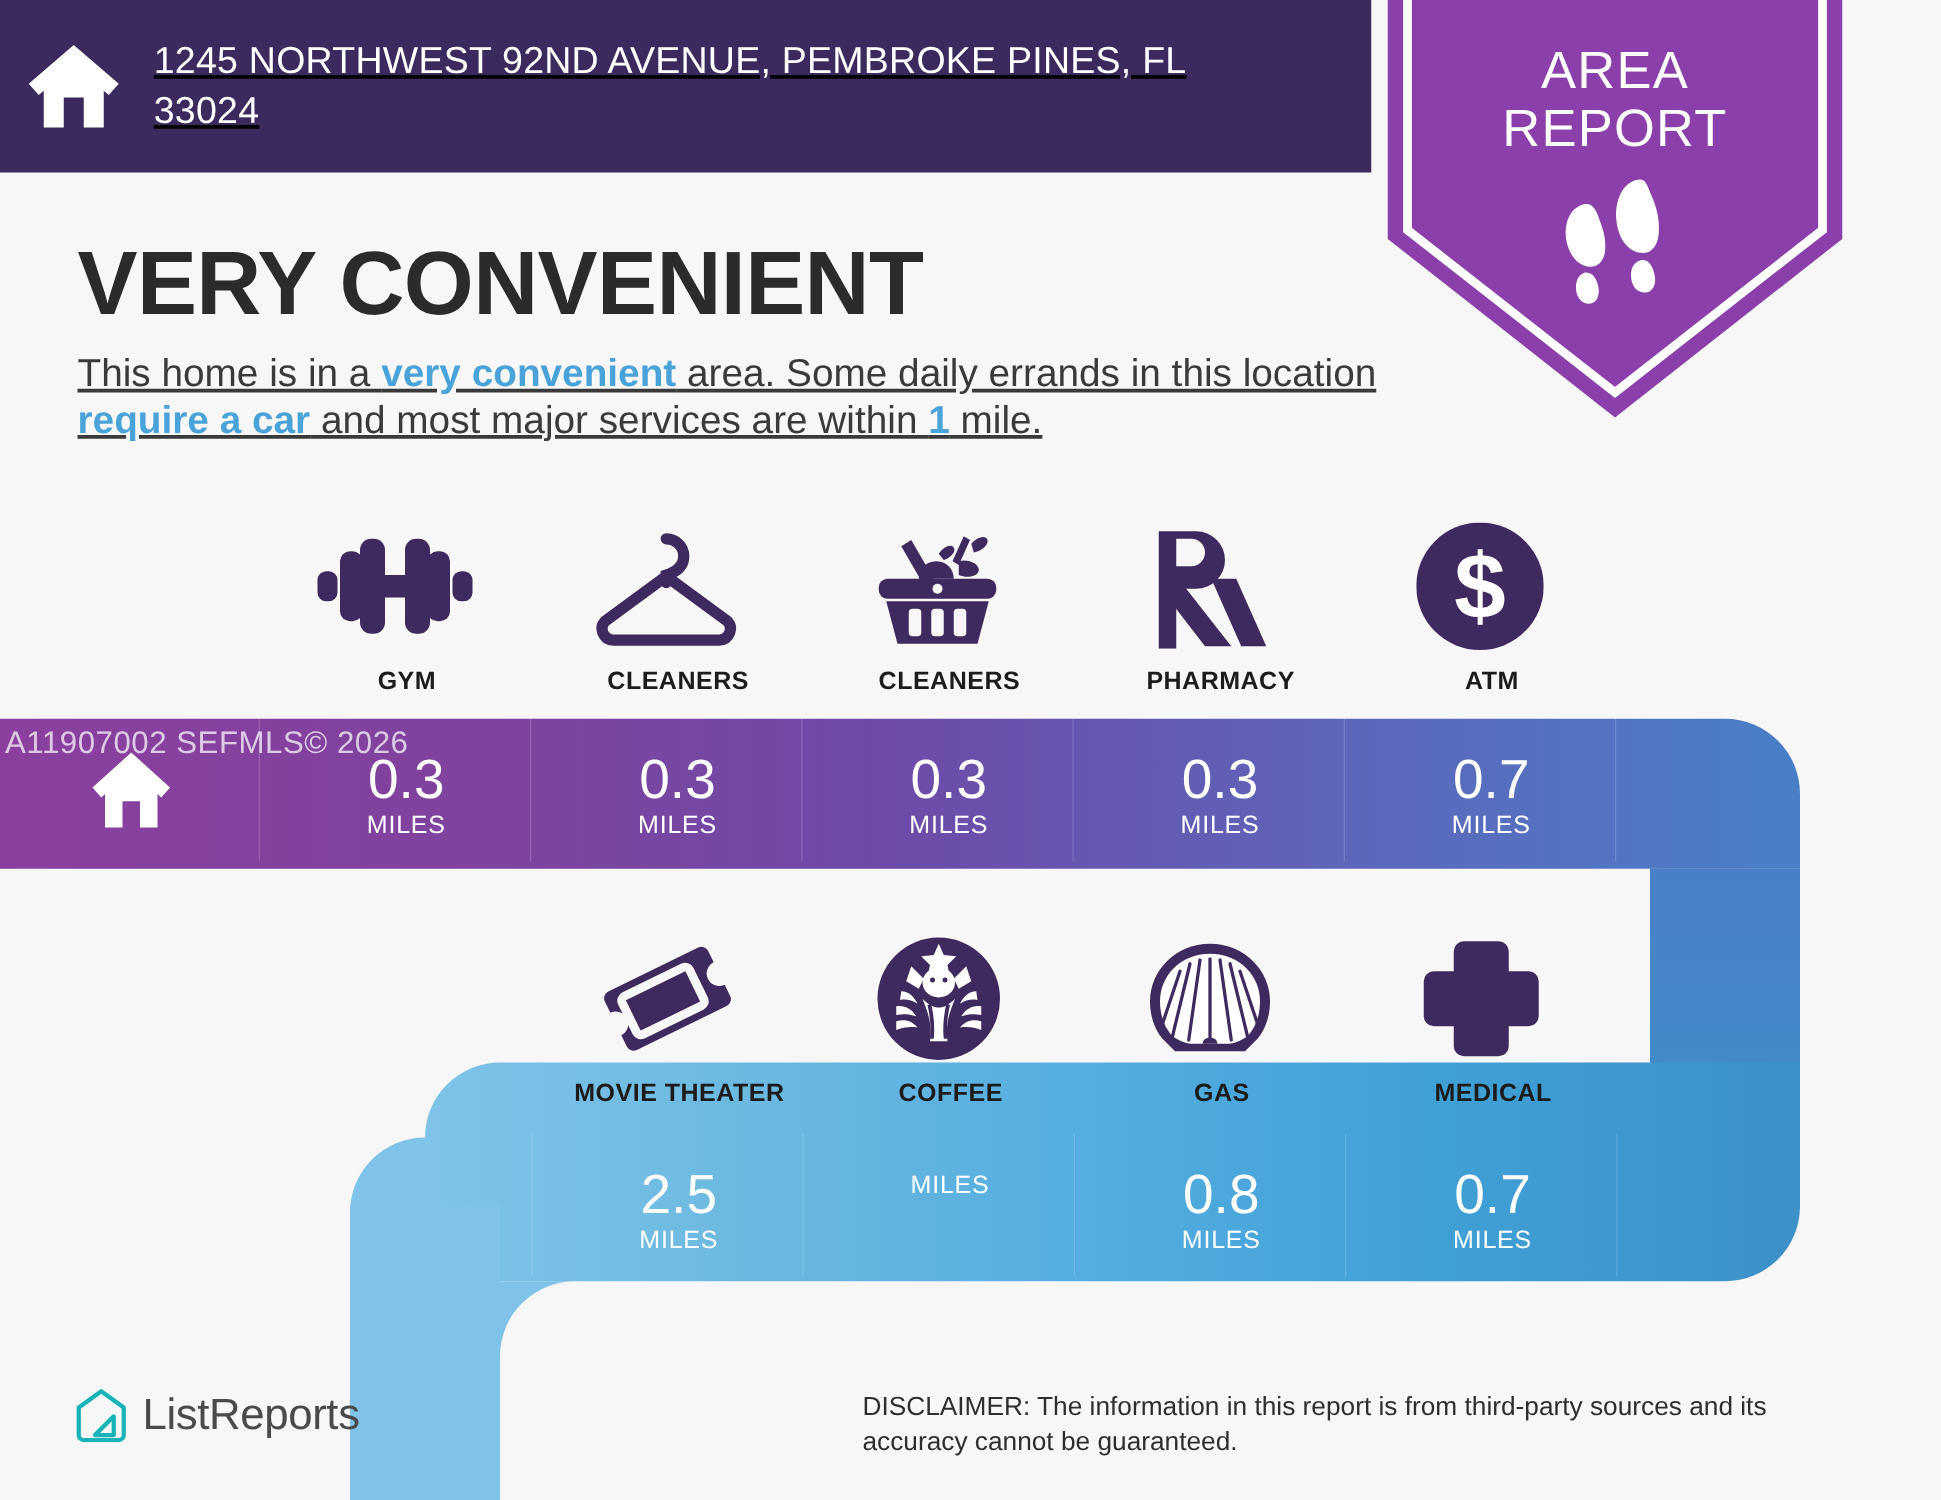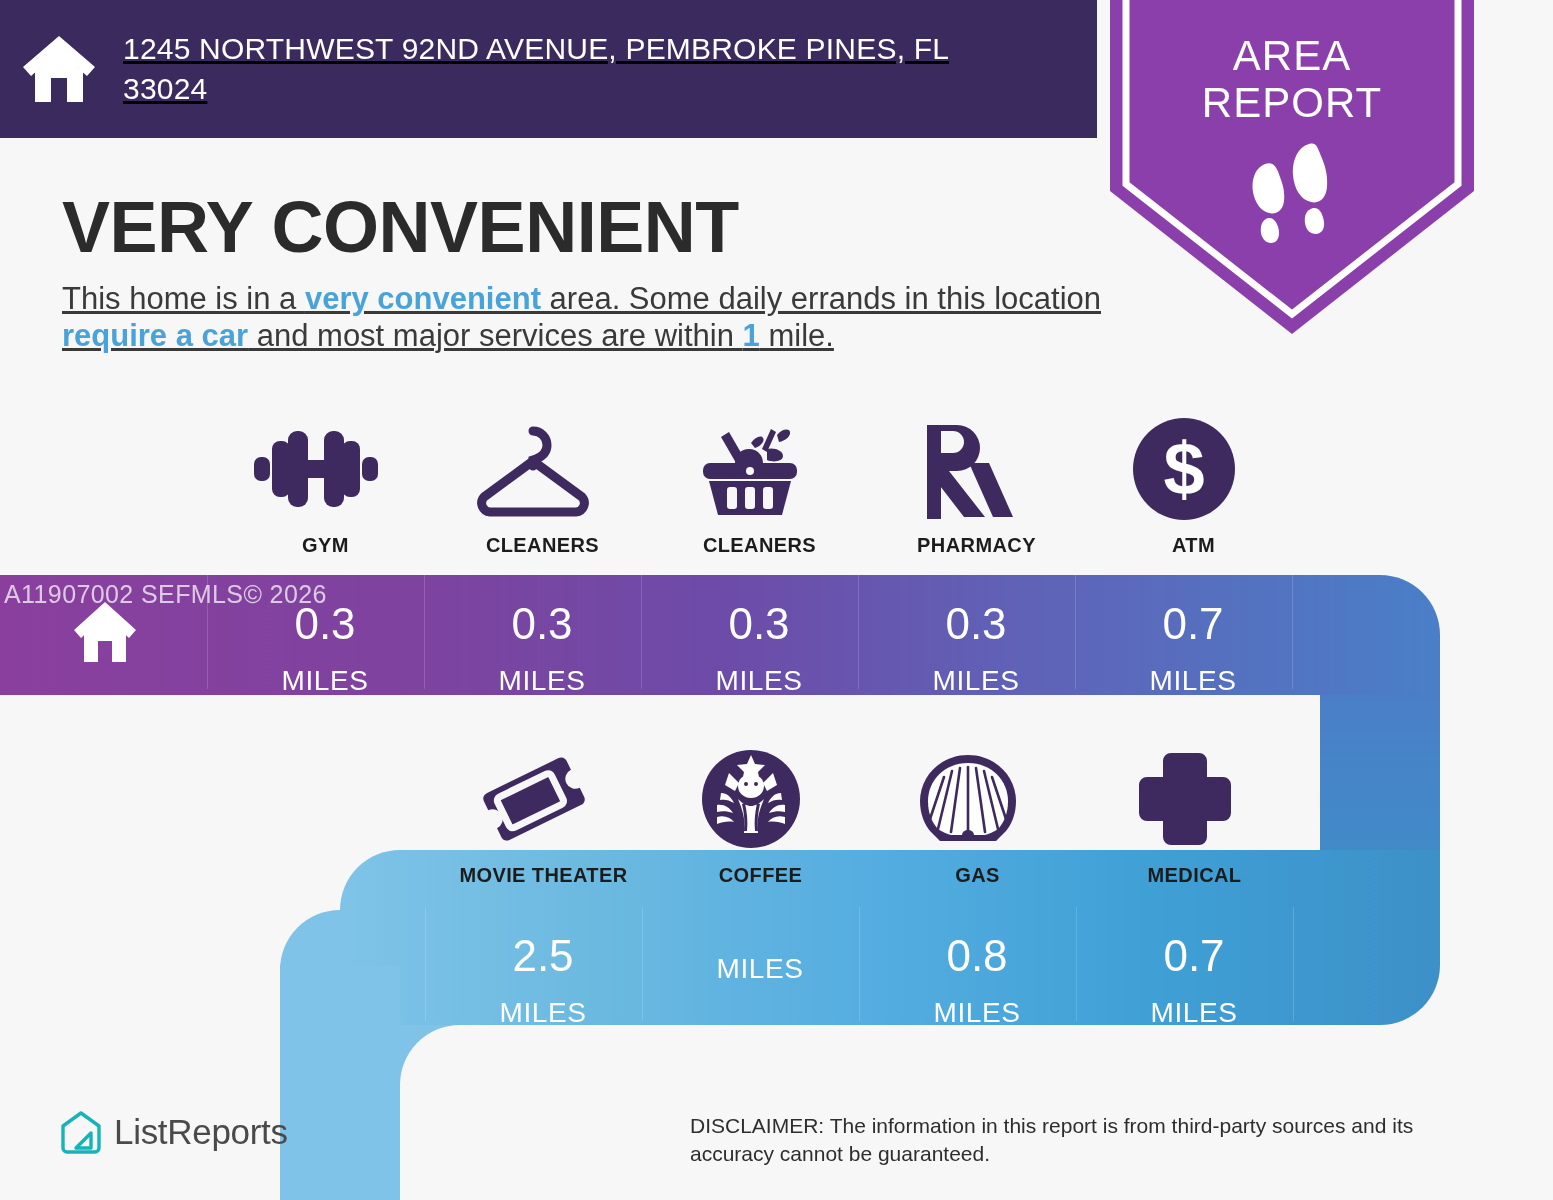--- a/index.html
+++ b/index.html
@@ -57,21 +57,21 @@
     color:#1c1c1c; letter-spacing:.4px; white-space:nowrap;margin-left:20px;
   }
 
   
   .snake { position:absolute; left:0; top:570px; width:1553px; height:630px; }
   .snake svg { display:block; }
 
   
   .seg { position:absolute; text-align:center; color:#ffffff; width:217px;padding-left:19px; }
   .seg-val { font-size:44px; line-height:1; font-weight:400; }
-  .seg-unit { font-size:28px; line-height:1; margin-top:21px; letter-spacing:.6px; }
+  .seg-unit { font-size:20px; line-height:1; margin-top:4px; letter-spacing:.6px; }
 
   .row1-seg { top:602px; }
   .row2-seg { top:934px; }
 
   .home-chip { position:absolute; left:72px; top:600px; width:66px; height:64px; }
 
   .divider { position:absolute; width:1px; background:rgba(255,255,255,.16); }
 
   
   .watermark {

